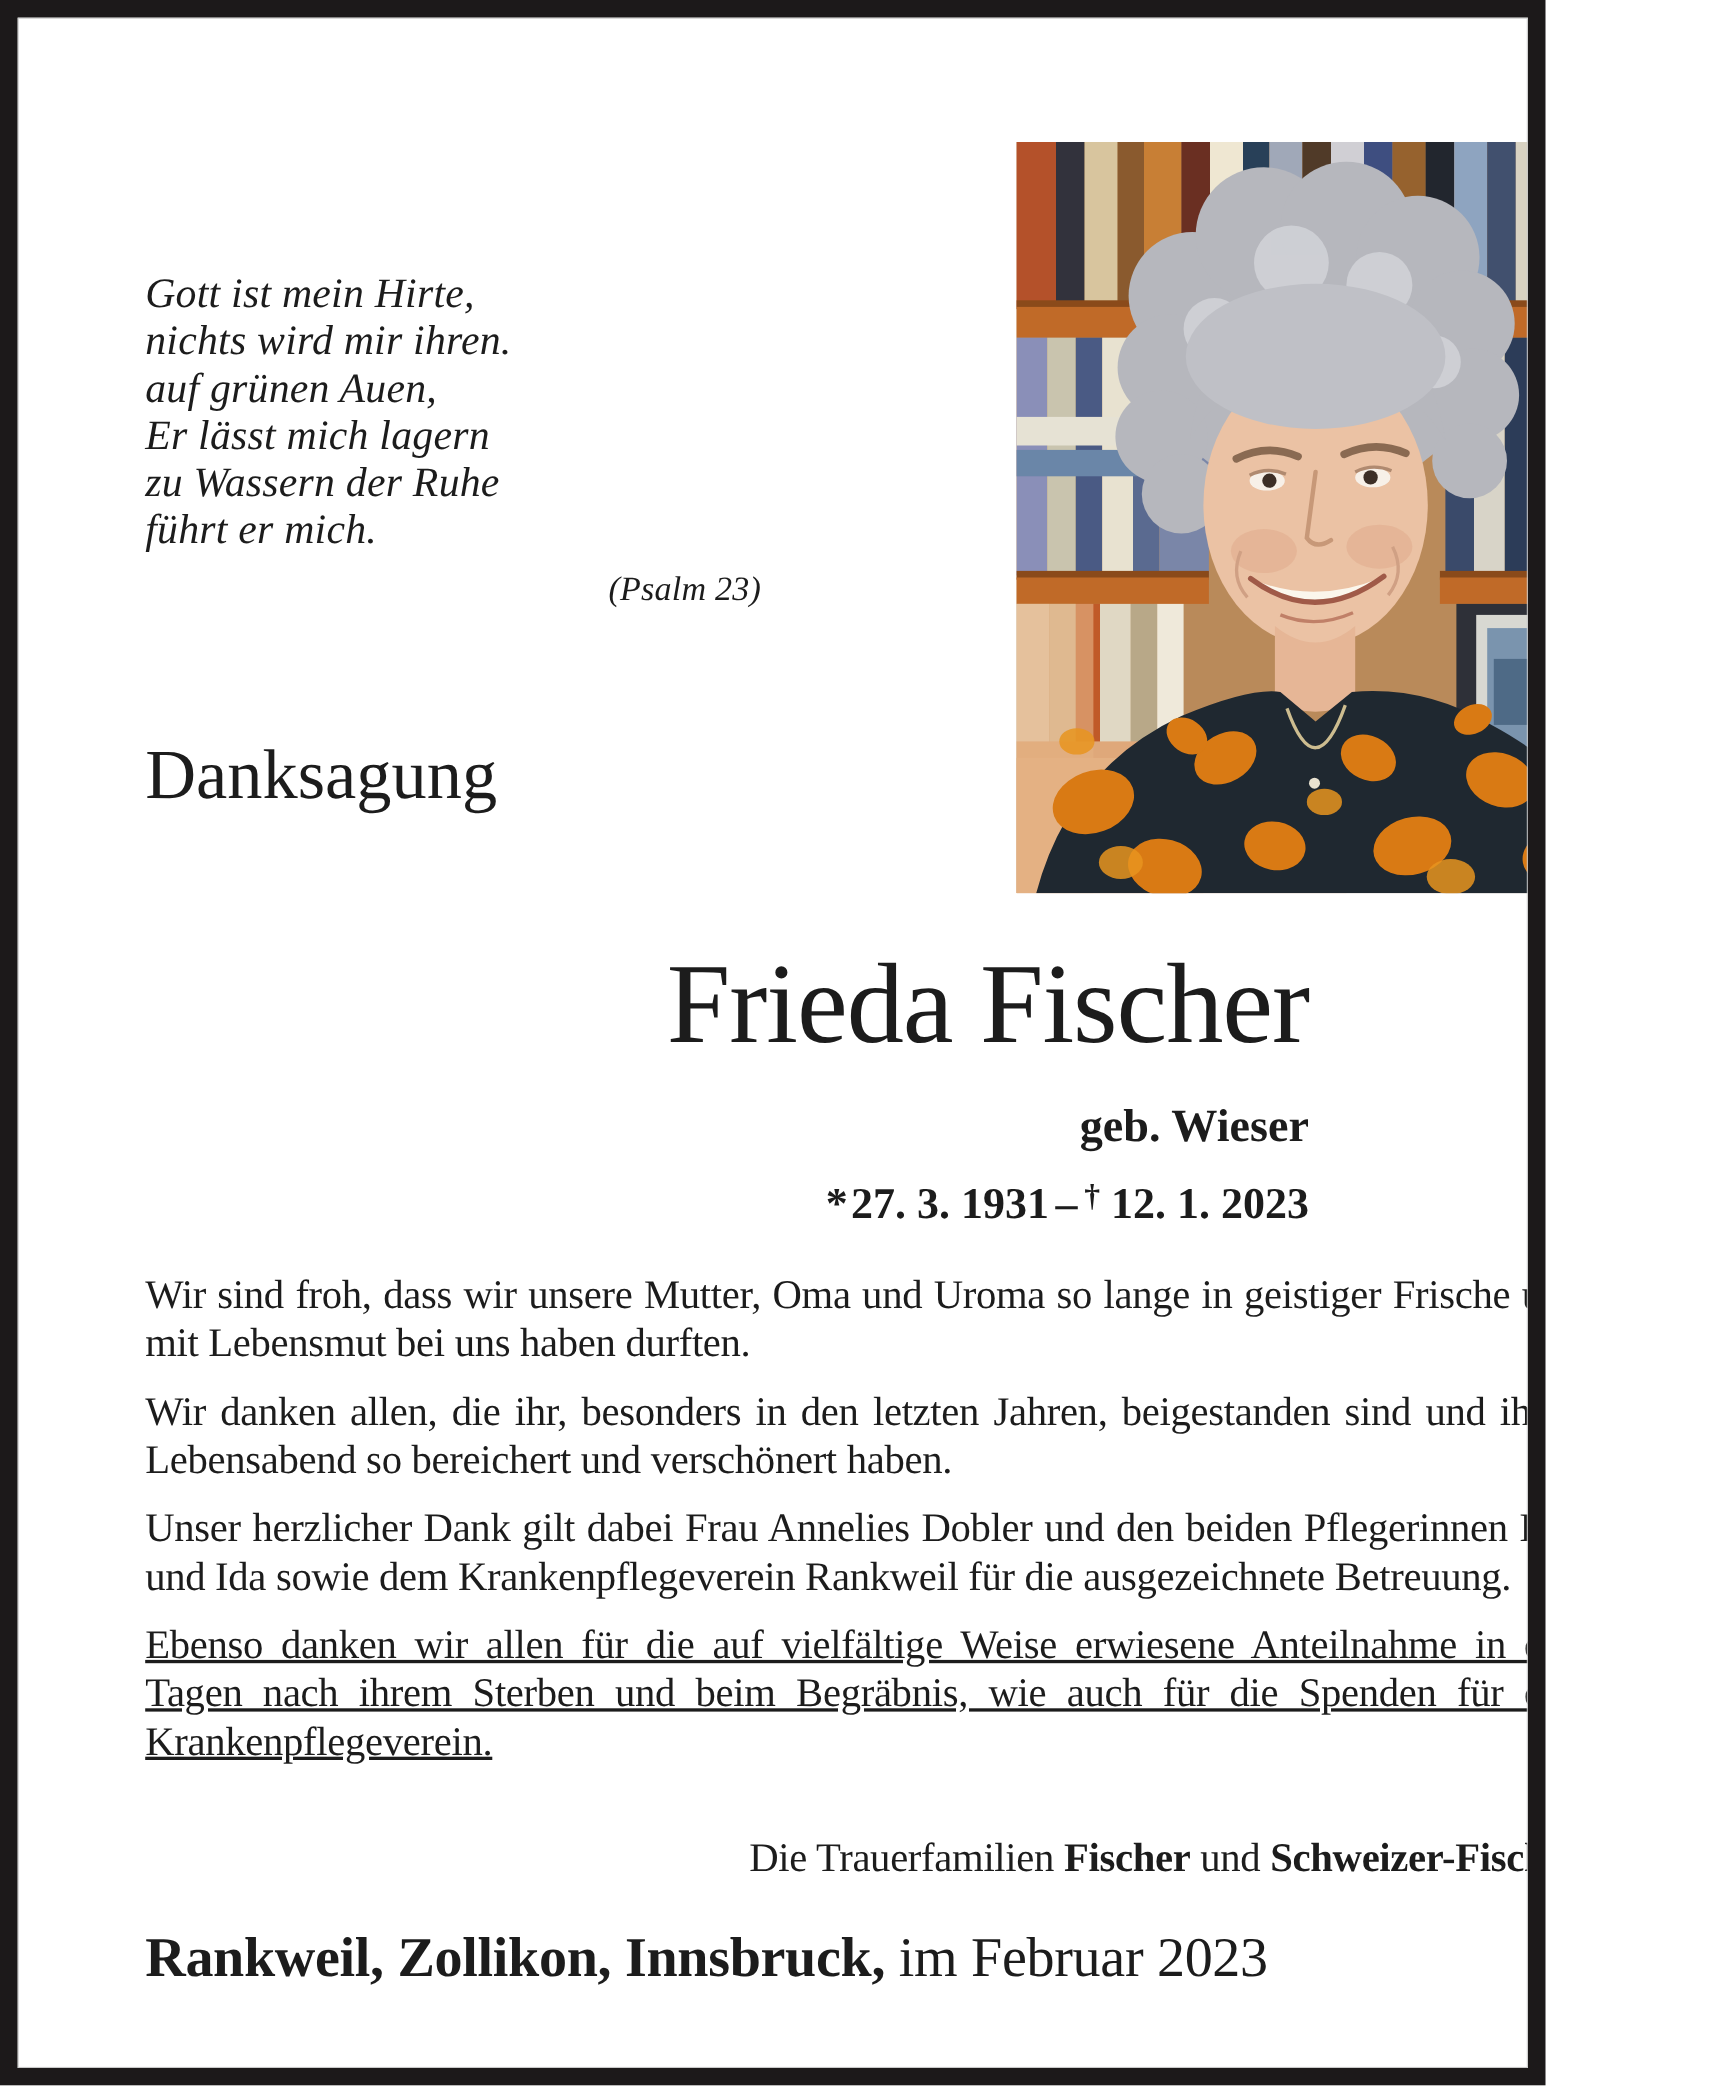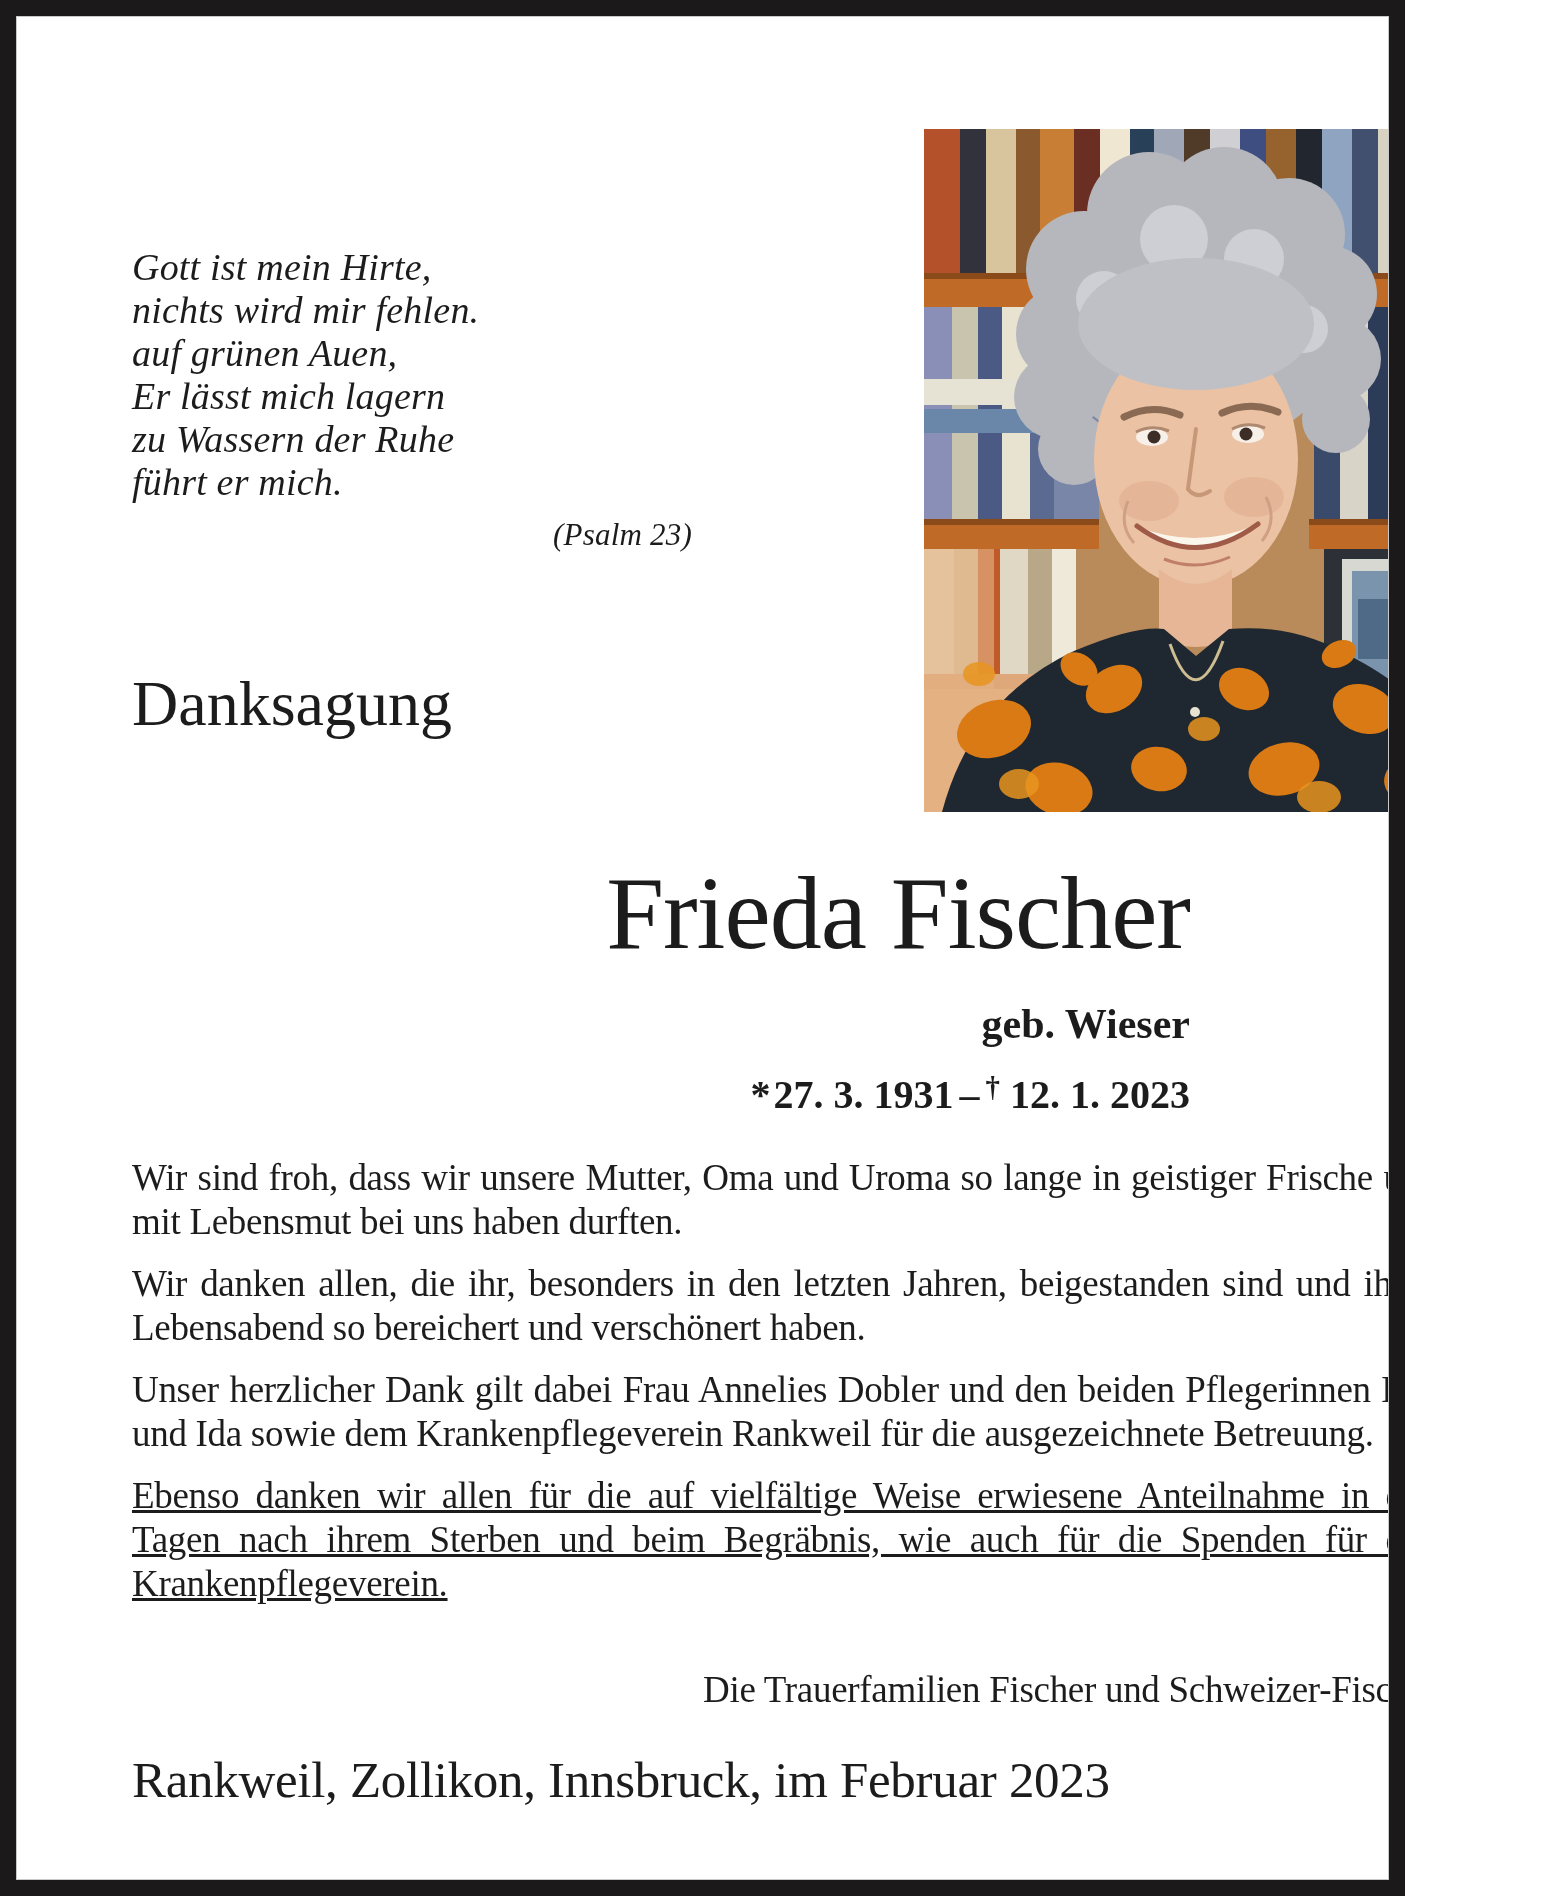--- a/index.html
+++ b/index.html
@@ -64,36 +64,36 @@
     font-size:37px;line-height:44px;letter-spacing:-0.3px;
   }
   .paragraphs p{margin:0 0 18px 0;text-align:justify;}
   .paragraphs p:last-child{margin-bottom:16px;text-decoration:underline;}
 
   
   .signature{
     left:116px;top:1652px;width:1306px;
     font-size:37px;line-height:44px;text-align:right;letter-spacing:-0.3px;
   }
-  .b{font-weight:normal;}
+  .b{font-weight:bold;}
 
   
   .footer-line{
     left:116px;top:1742px;width:1306px;
     font-size:51px;line-height:44px;letter-spacing:-0.3px;
   }
 </style>
 </head>
 <body>
 
 <div class="card">
 
   <div class="abs psalm">
     <div>Gott ist mein Hirte,</div>
-    <div>nichts wird mir fehlen.</div>
+    <div>nichts wird mir ihren.</div>
     <div>auf grünen Auen,</div>
     <div>Er lässt mich lagern</div>
     <div>zu Wassern der Ruhe</div>
     <div>führt er mich.</div>
     <div class="psalm-source">(Psalm 23)</div>
   </div>
 
   <h2 class="abs section-title">Danksagung</h2>
 
   <svg class="abs photo" viewBox="0 0 513 683" preserveAspectRatio="none" aria-hidden="true">

